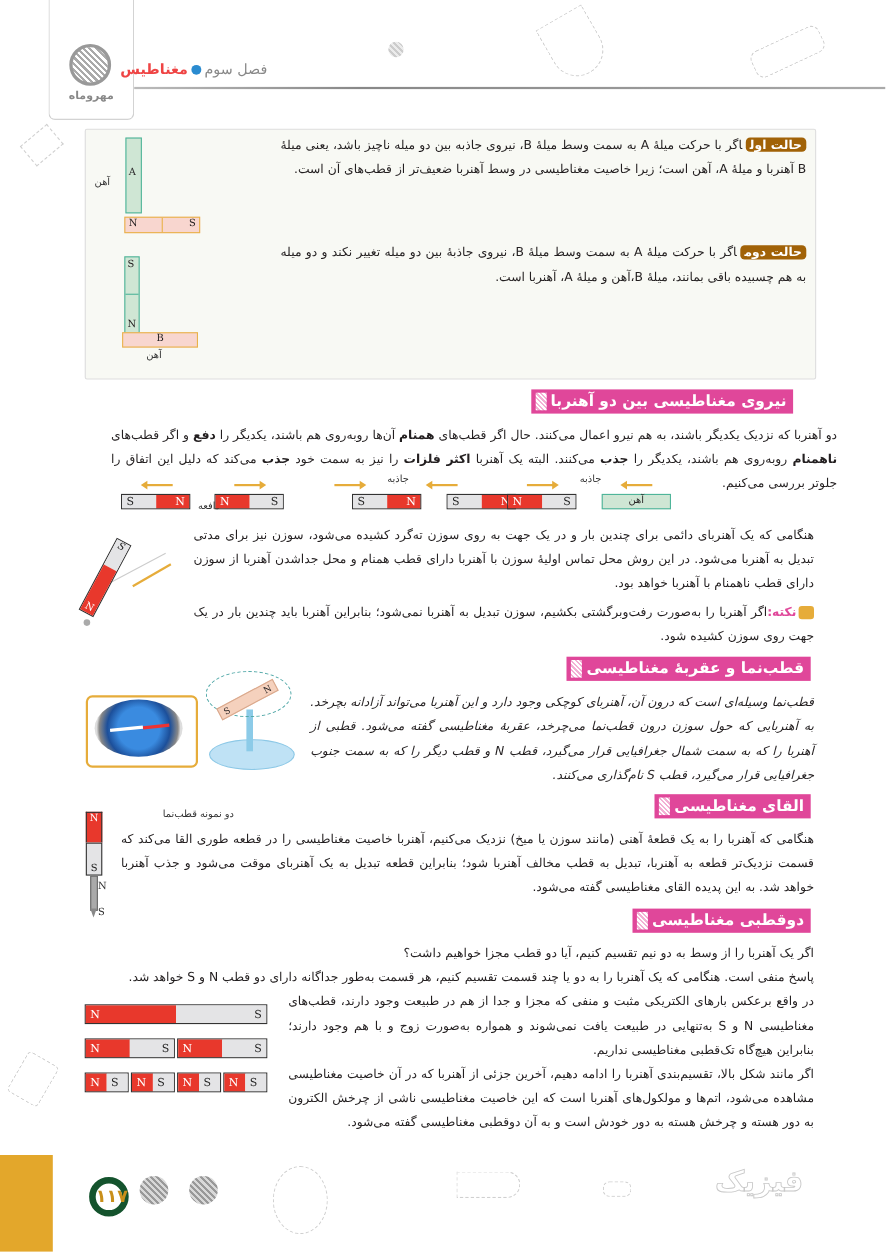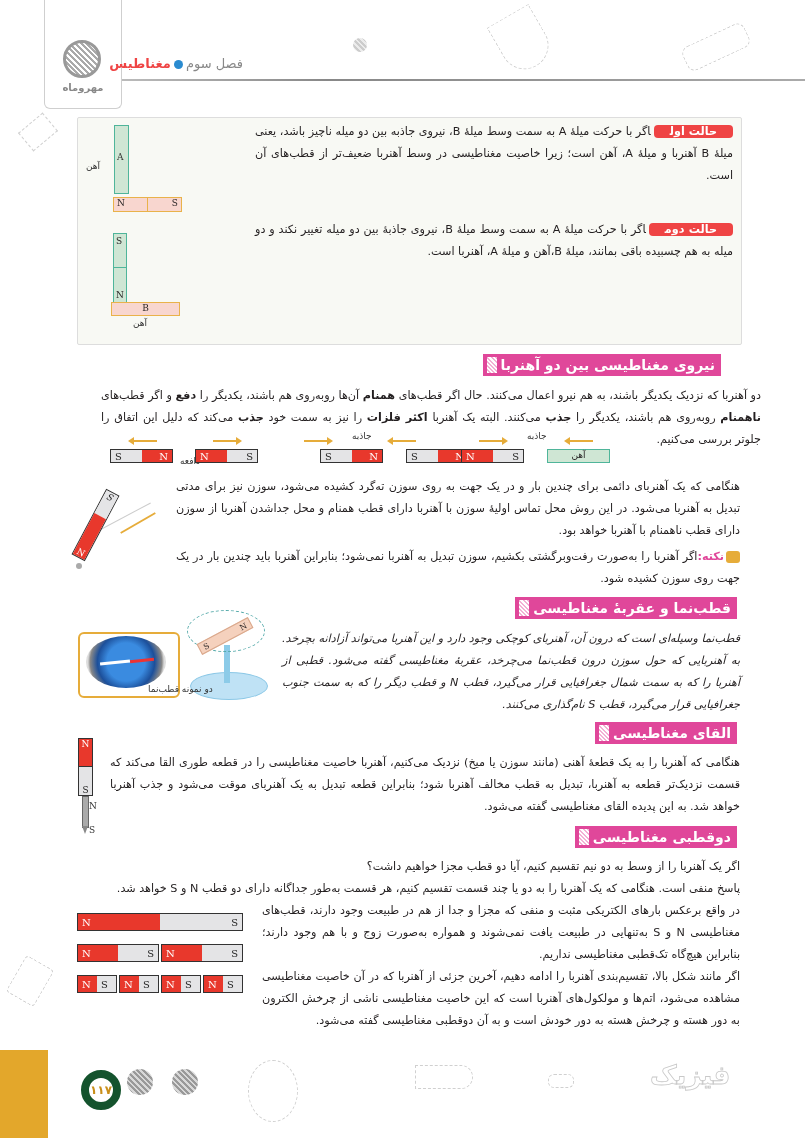--- a/index.html
+++ b/index.html
@@ -10,34 +10,34 @@
   .logo-tab{position:absolute;left:44px;top:-4px;width:76px;height:112px;border:1px solid #cfcfcf;border-top:none;border-radius:0 0 6px 6px;background:#fff;}
   .logo-circle{position:absolute;left:18px;top:44px;width:38px;height:38px;border-radius:50%;border:3px solid #999;box-sizing:border-box;background:repeating-linear-gradient(45deg,#aaa 0 2px,#fff 2px 4px);}
   .logo-text{position:absolute;left:0;width:76px;top:86px;text-align:center;font-size:10px;font-weight:bold;color:#888;}
   .chapter{position:absolute;right:562px;top:56px;font-size:13px;direction:rtl;white-space:nowrap;}
   .chapter .c1{color:#888;}
   .chapter .dot{display:inline-block;width:9px;height:9px;border-radius:50%;background:#2a8bd0;margin:0 3px;vertical-align:middle;}
   .chapter .c2{color:#ef4444;font-weight:bold;}
   
   .box{position:absolute;left:77px;top:117px;width:663px;height:226px;background:#f8f9f4;border:1px solid #ddd;border-radius:2px;}
   .para{position:absolute;font-size:11.2px;line-height:22px;direction:rtl;text-align:justify;text-align-last:right;}
-  .tag{background:#ef4444;color:#fff;font-weight:bold;border-radius:4px;padding:0 16px;margin-left:3px;}
+  .tag{background:#a16207;color:#fff;font-weight:bold;border-radius:4px;padding:0 4px;margin-left:3px;}
   .sec-title{position:absolute;background:#e0479a;color:#fff;font-weight:bold;font-size:14px;height:22px;line-height:22px;padding:0 6px 0 18px;direction:rtl;white-space:nowrap;}
   .sec-title::after{content:"";position:absolute;left:4px;top:3px;width:10px;height:16px;background:repeating-linear-gradient(45deg,#fff 0 1.5px,#f3b0d4 1.5px 3px);}
   .bold{font-weight:bold;}
   .mag{position:absolute;height:14px;border:1.5px solid #333;display:flex;font-family:"DejaVu Serif",serif;font-size:10px;box-sizing:border-box;}
   .mag span{flex:1;display:flex;align-items:center;padding:0 4px;}
   .red{background:#e8382c;color:#fff;}
   .gry{background:#e4e4e6;color:#222;}
   .arrow{position:absolute;height:2px;background:#e6ac3a;}
   .arrow.r::after{content:"";position:absolute;right:-5px;top:-3px;border-left:6px solid #e6ac3a;border-top:4px solid transparent;border-bottom:4px solid transparent;}
   .arrow.l::after{content:"";position:absolute;left:-5px;top:-3px;border-right:6px solid #e6ac3a;border-top:4px solid transparent;border-bottom:4px solid transparent;}
   .small-lbl{position:absolute;font-size:9px;color:#333;direction:rtl;}
   .footer-bar{position:absolute;left:0;top:1050px;width:48px;height:88px;background:#e3a72b;}
-  .pg{position:absolute;left:81px;top:1070px;width:24px;height:24px;border:8px solid #14532d;border-radius:50%;color:#c98f1a;font-size:12px;font-weight:bold;text-align:center;line-height:24px;}
+  .pg{position:absolute;left:81px;top:1070px;width:24px;height:24px;border:6px solid #14532d;border-radius:50%;color:#c98f1a;font-size:16px;font-weight:bold;text-align:center;line-height:24px;}
   .hatch{position:absolute;width:26px;height:26px;border-radius:50%;background:repeating-linear-gradient(45deg,#999 0 2px,#d8d8d8 2px 4px);}
   .doodle{position:absolute;border:1px dashed #d0d0d0;}
 </style>
 </head>
 <body>
 
 <div class="logo-tab">
   <div class="logo-circle"></div>
   <div class="logo-text">مهروماه</div>
 </div>
@@ -141,21 +141,21 @@
   <div class="abs" style="left:86px;top:636px;width:80px;height:52px;border-radius:50%;background:radial-gradient(circle,#3a8be0 0 40%,#1c4f9a 60%,#888 75%,#ddd 80%);"></div>
   <div class="abs" style="left:130px;top:659px;width:24px;height:3px;background:#e33;transform:rotate(-6deg);"></div>
   <div class="abs" style="left:100px;top:661px;width:30px;height:3px;background:#fff;transform:rotate(-6deg);"></div>
   <div class="abs" style="left:190px;top:672px;width:76px;height:26px;border-radius:50%;background:#bfe2f5;border:1px solid #8cc8e6;"></div>
   <div class="abs" style="left:224px;top:645px;width:6px;height:38px;background:#8ccbe8;"></div>
   <div class="abs" style="left:187px;top:610px;width:76px;height:40px;border-radius:50%;border:1px dashed #5aa;"></div>
   <div class="abs" style="left:196px;top:630px;width:58px;height:12px;background:#f5d1bd;border:1px solid #d9a88c;transform:rotate(-28deg);display:flex;justify-content:space-between;align-items:center;font-size:8px;padding:0 4px;box-sizing:border-box;font-family:'DejaVu Serif',serif;">
     <span>S</span>
       <span>N</span>
   </div>
-  <div class="small-lbl" style="left:148px;top:684px;">دو نمونه قطب‌نما</div>
+  <div class="small-lbl" style="left:148px;top:736px;">دو نمونه قطب‌نما</div>
 </div>
 
 <div class="sec-title" style="right:68px;top:722px;">القای مغناطیسی</div>
 <div class="para" style="left:110px;top:752px;width:630px;">هنگامی که آهنربا را به یک قطعهٔ آهنی (مانند سوزن یا میخ) نزدیک می‌کنیم، آهنربا خاصیت مغناطیسی را در قطعه طوری القا می‌کند که قسمت نزدیک‌تر قطعه به آهنربا، تبدیل به قطب مخالف آهنربا شود؛ بنابراین قطعه تبدیل به یک آهنربای موقت می‌شود و جذب آهنربا خواهد شد. به این پدیده القای  مغناطیسی گفته می‌شود.</div>
 <div style="font-family:'DejaVu Serif',serif;font-size:9px;">
   <div class="abs red" style="left:78px;top:738px;width:13px;height:27px;border:1px solid #333;border-bottom:none;text-align:center;">N</div>
   <div class="abs gry" style="left:78px;top:766px;width:13px;height:28px;border:1px solid #333;display:flex;align-items:flex-end;justify-content:center;">S</div>
   <div class="abs" style="left:82px;top:796px;width:5px;height:30px;background:#aaa;border:1px solid #666;"></div>
   <div class="abs" style="left:82px;top:826px;border-left:3.5px solid transparent;border-right:3.5px solid transparent;border-top:8px solid #888;"></div>
   <div class="small-lbl" style="left:89px;top:801px;font-family:'DejaVu Serif',serif;">N</div>

